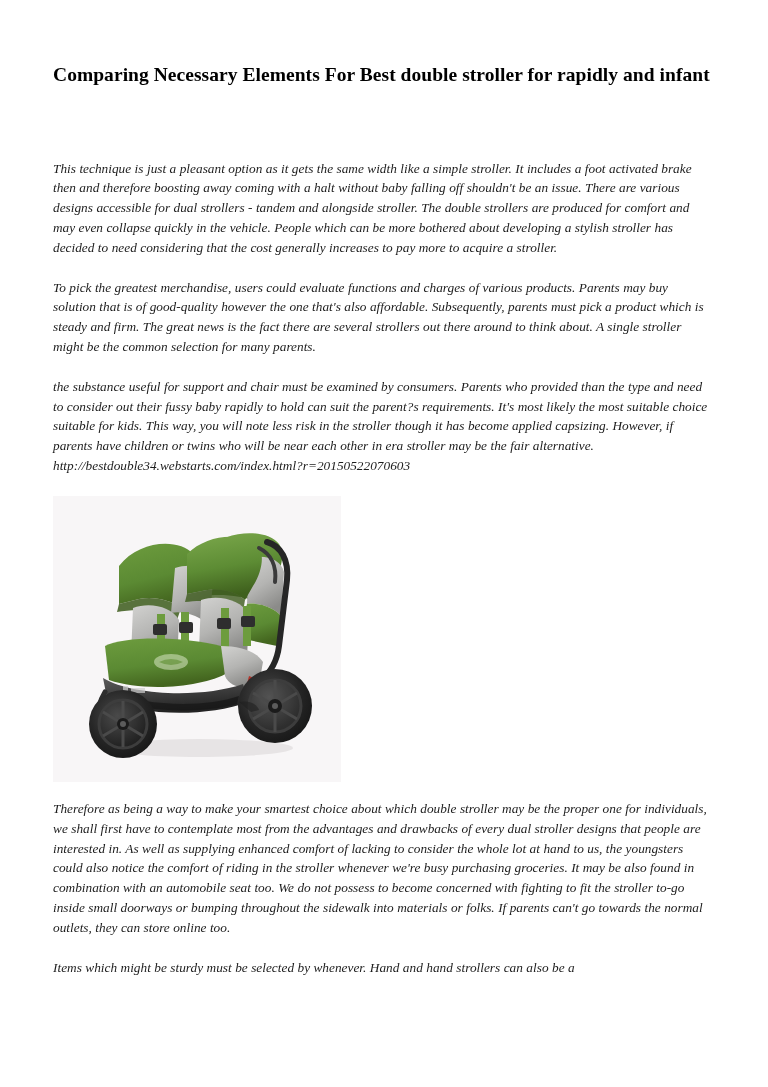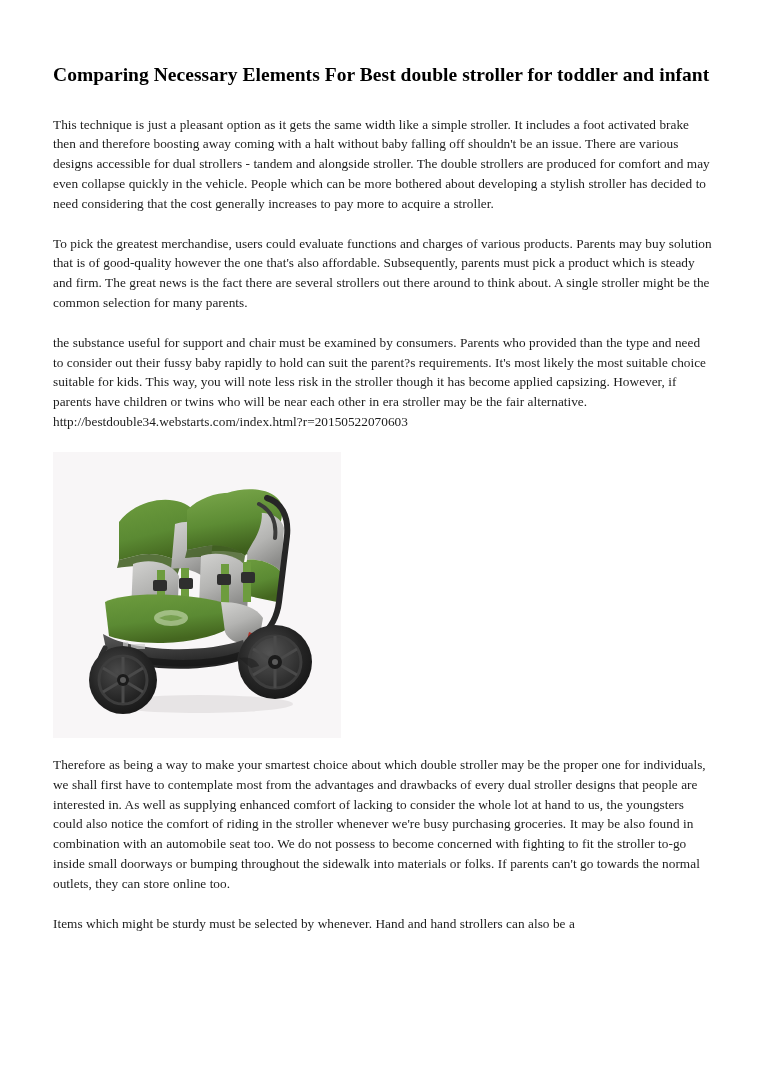--- a/index.html
+++ b/index.html
@@ -30,21 +30,22 @@
     font-size: 19.5px;
     font-weight: bold;
     line-height: 26.5px;
     letter-spacing: 0.05px;
     color: #000000;
     margin: 0 0 0 0;
     max-width: 660px;
   }
 
   .body-block {
-    margin-top: 26px;
+    margin-top: 70px;
+    font-style: italic;
   }
 
   p.para {
     font-family: "Liberation Serif", "DejaVu Serif", serif;
     font-size: 13.3px;
     line-height: 19.9px;
     color: #1c1c1c;
     margin: 0 0 19.5px 0;
     text-align: left;
     max-width: 662px;
@@ -65,21 +66,21 @@
   }
   .photo-svg { display:block; width:100%; height:100%; }
 
   .after-figure { margin-top: 0; }
 </style>
 </head>
 <body>
 
 <div class="page">
 
-  <h1 class="doc-title">Comparing Necessary Elements For Best double stroller for toddler and infant</h1>
+  <h1 class="doc-title">Comparing Necessary Elements For Best double stroller for rapidly and infant</h1>
 
   <div class="body-block">
 
     <p class="para">This technique is just a pleasant option as it gets the same width like a simple stroller. It includes a foot activated brake then and therefore boosting away coming with a halt without baby falling off shouldn't be an issue. There are various designs accessible for dual strollers - tandem and alongside stroller. The double strollers are produced for comfort and may even collapse quickly in the vehicle. People which can be more bothered about developing a stylish stroller has decided to need considering that the cost generally increases to pay more to acquire a stroller.</p>
 
     <p class="para">To pick the greatest merchandise, users could evaluate functions and charges of various products. Parents may buy solution that is of good-quality however the one that's also affordable. Subsequently, parents must pick a product which is steady and firm. The great news is the fact there are several strollers out there around to think about. A single stroller might be the common selection for many parents.</p>
 
     <p class="para">the substance useful for support and chair must be examined by consumers. Parents who provided than the type and need to consider out their fussy baby rapidly to hold can suit the parent?s requirements. It's most likely the most suitable choice suitable for kids. This way, you will note less risk in the stroller though it has become applied capsizing. However, if parents have children or twins who will be near each other in era stroller may be the fair alternative. http://bestdouble34.webstarts.com/index.html?r=20150522070603</p>
 
     <div class="figure">

